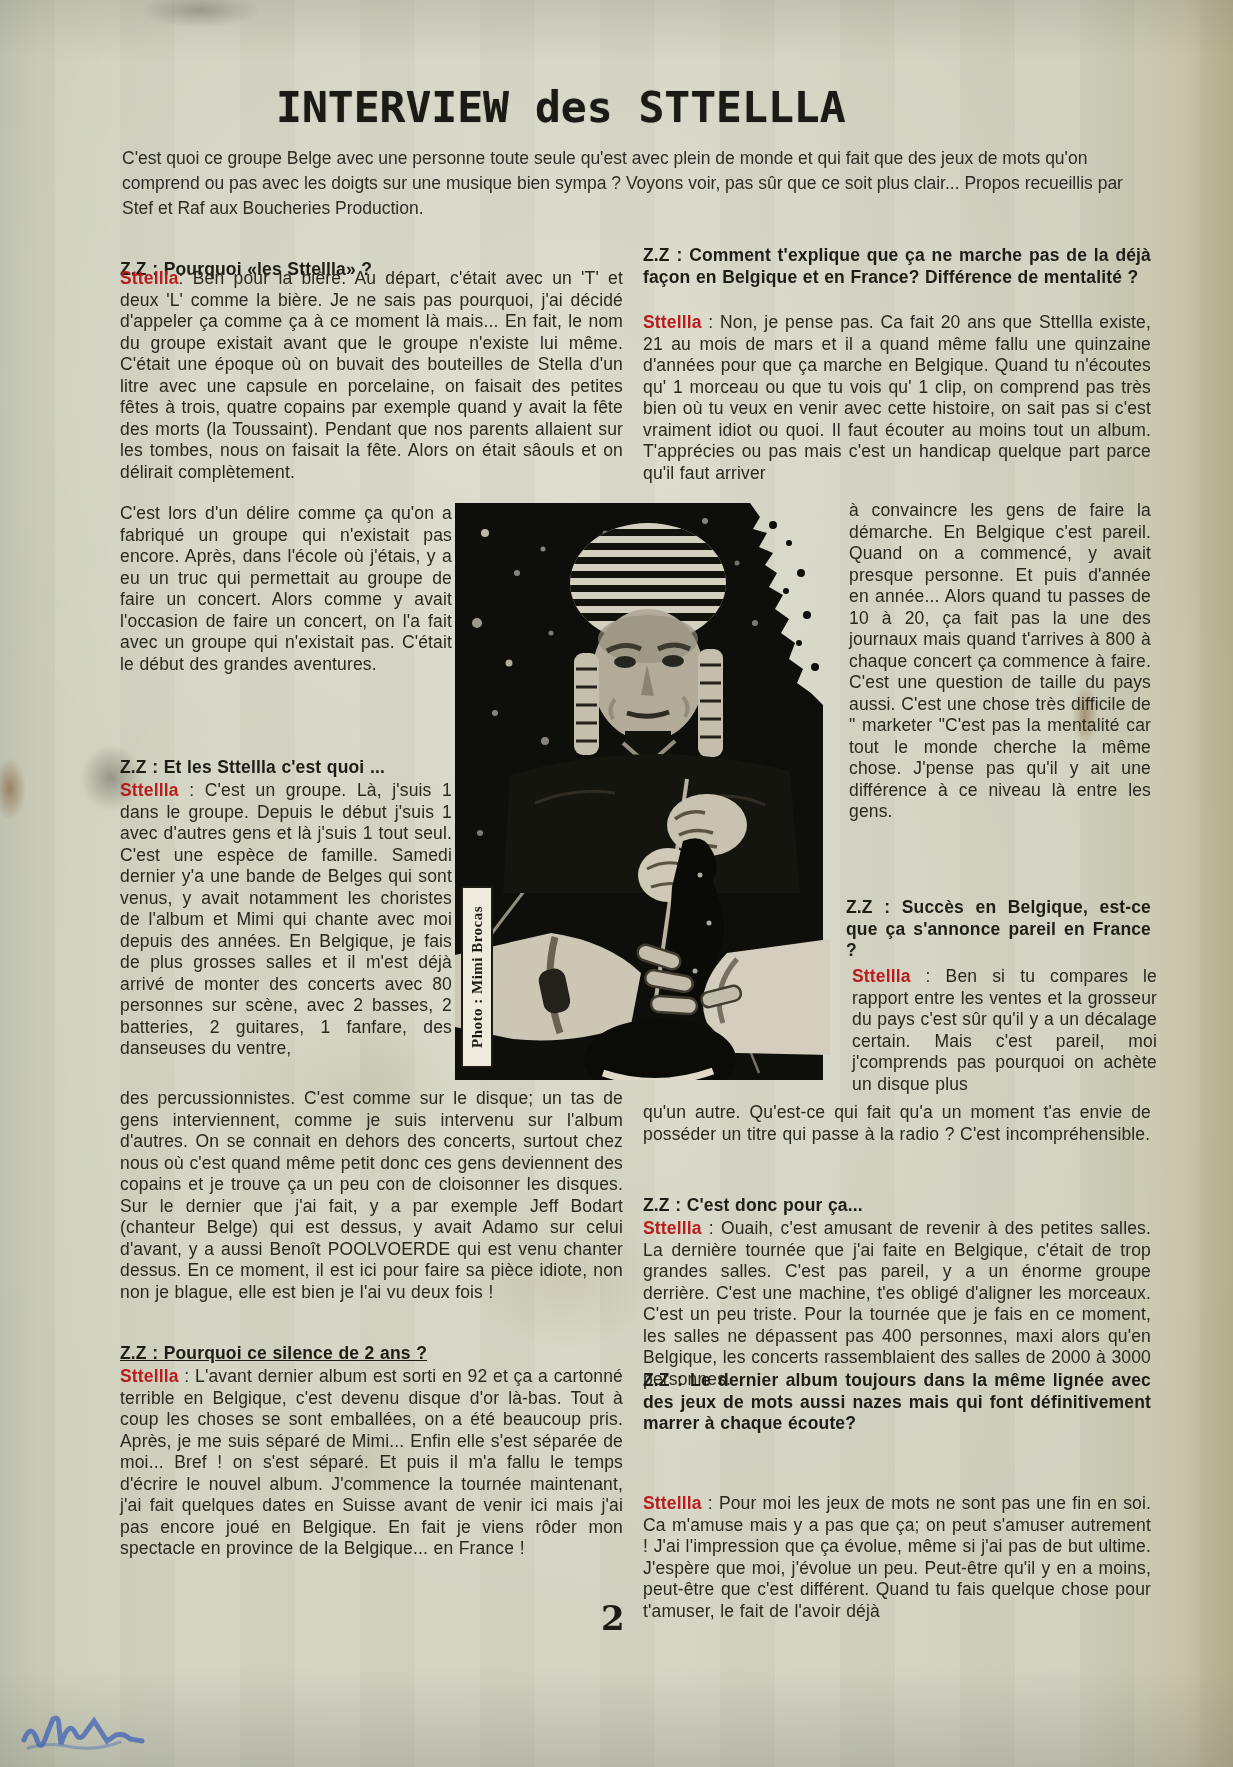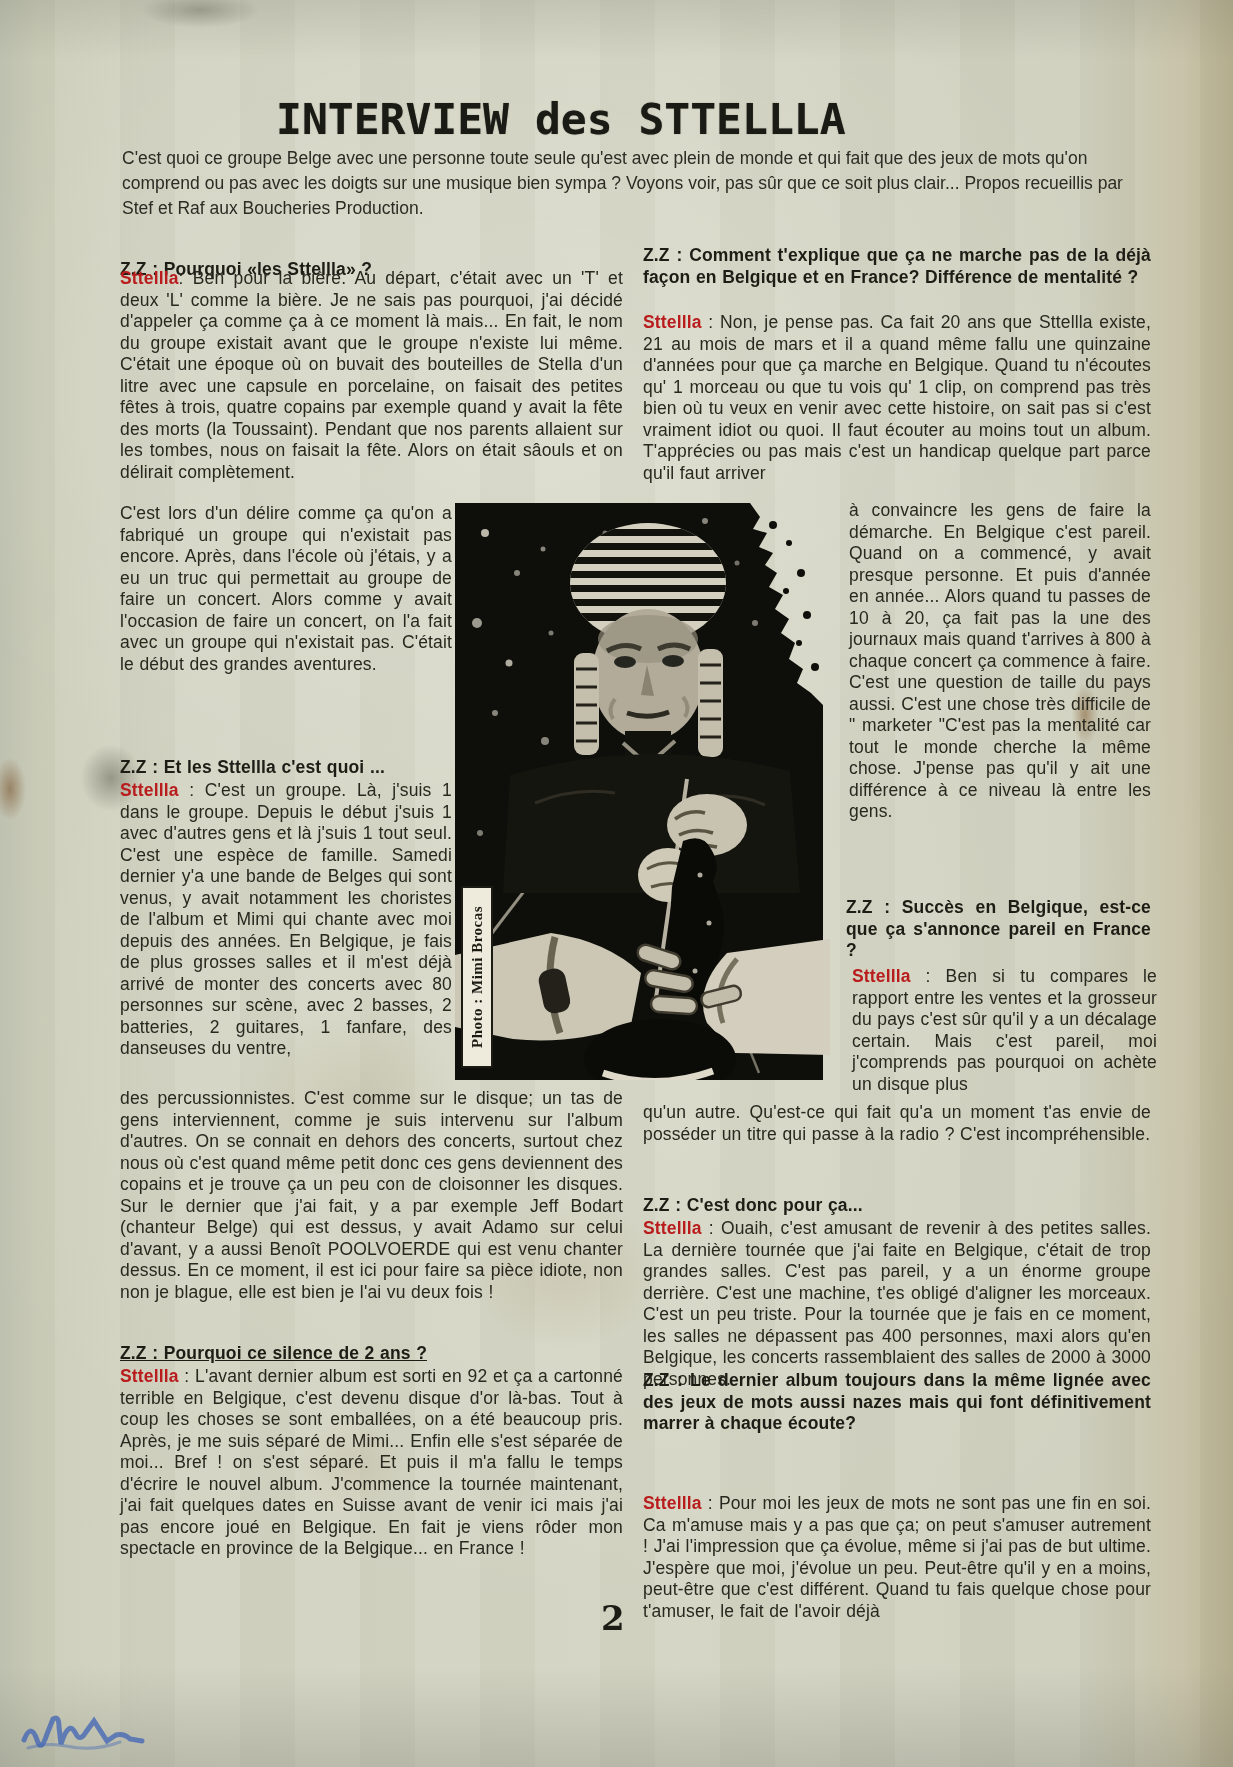--- a/index.html
+++ b/index.html
@@ -16,21 +16,20 @@
   .scan-bands{inset:0;background:repeating-linear-gradient(90deg, rgba(90,92,78,0.035) 0 55px, rgba(255,255,255,0.035) 55px 120px);}
   .edge-top{left:0;right:0;top:0;height:60px;background:linear-gradient(180deg, rgba(118,120,104,0.20), rgba(118,120,104,0));}
   .edge-bottom{left:0;right:0;bottom:0;height:100px;background:linear-gradient(0deg, rgba(108,110,98,0.25), rgba(108,110,98,0));}
   .stain{position:absolute;border-radius:50%;}
 
   .title{
     position:absolute;left:276px;top:82px;
     font-family:"DejaVu Sans Mono",monospace;font-weight:bold;
     font-size:43px;color:#1b1b16;letter-spacing:0px;white-space:nowrap;
     text-shadow:0 0 1px rgba(30,30,25,0.55);
-    margin-top:12px;
   }
   .intro{
     position:absolute;left:122px;top:146px;width:1008px;
     font-size:17.5px;line-height:25px;color:#2c2c25;
   }
   .tb{
     position:absolute;font-size:17.5px;line-height:21.5px;color:#28281f;
     text-align:justify;letter-spacing:0.15px;word-spacing:0.5px;
   }
   .q{font-weight:700;color:#1d1d16;}

